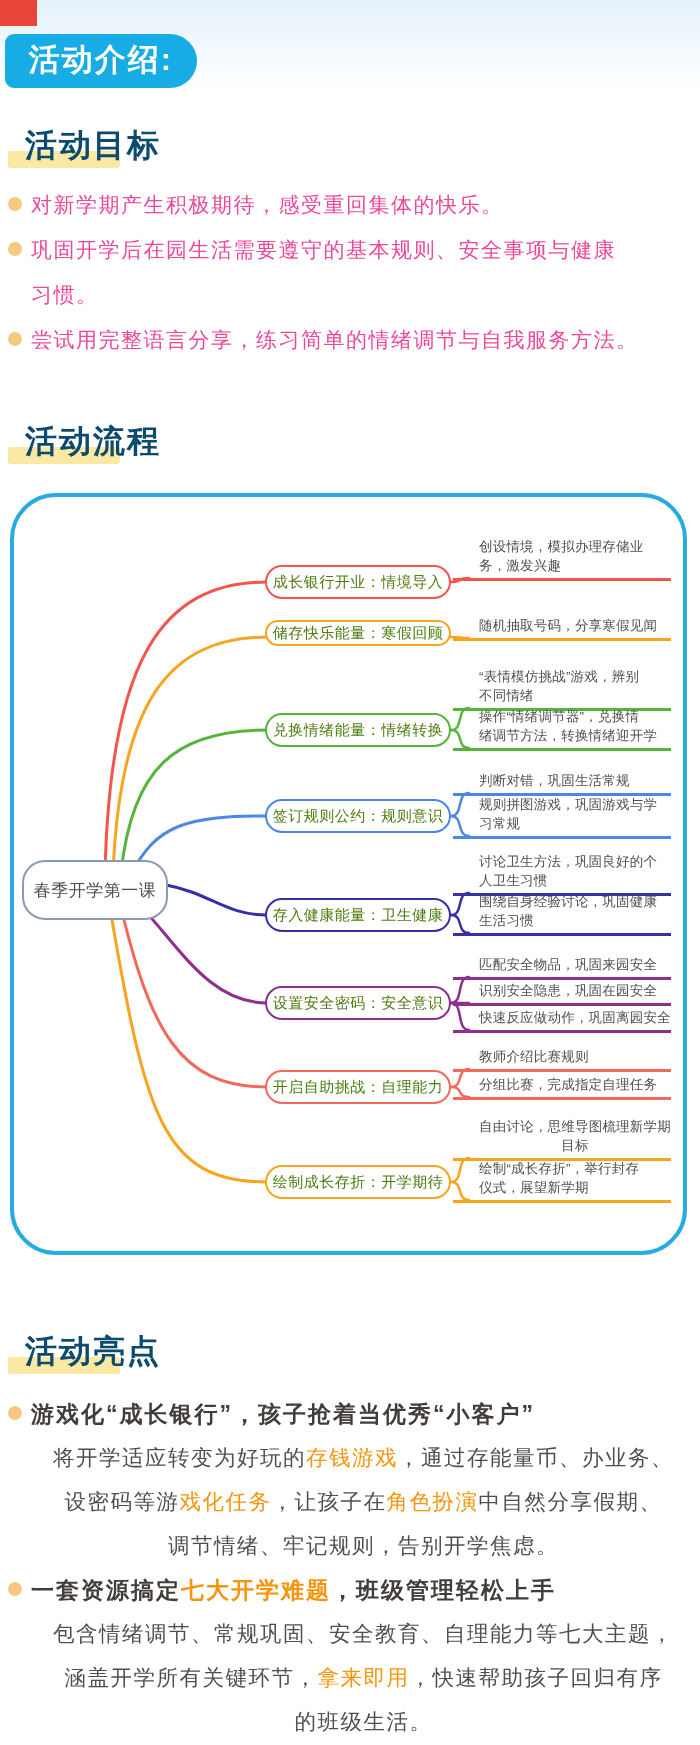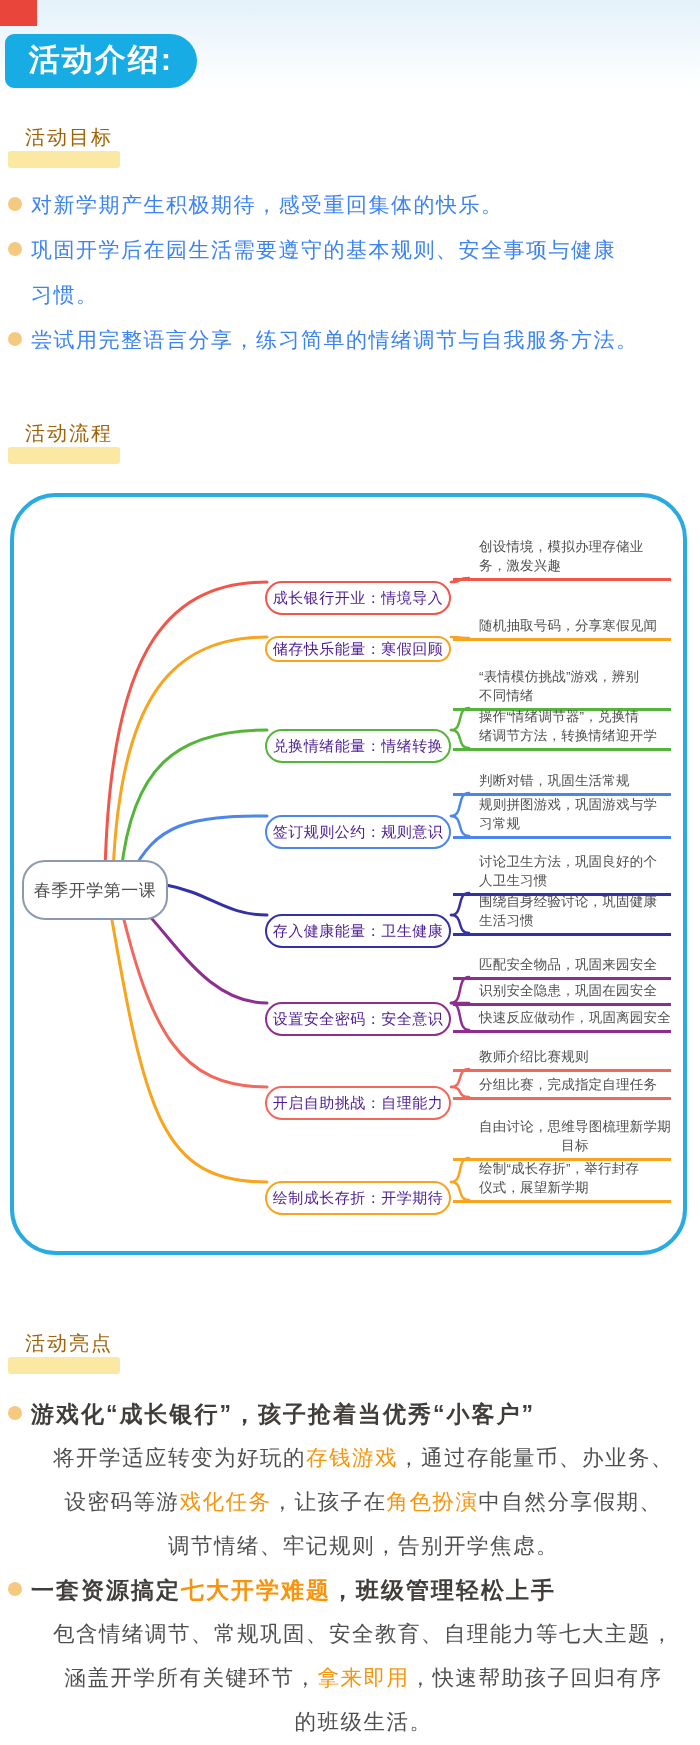--- a/index.html
+++ b/index.html
@@ -14,43 +14,43 @@
   .badge {
     position:absolute; left:5px; top:34px; width:192px; height:54px;
     background:var(--badge-blue, #17ACE4);
     border-radius:10px 30px 30px 10px;
     display:flex; align-items:center; justify-content:center;
     color:#fff; font-size:31px; font-weight:bold; letter-spacing:2px; padding-bottom:2px; box-sizing:border-box;
   }
   .sec { position:absolute; left:8px; }
   .sec .bar { position:absolute; left:0; top:27px; width:112px; height:17px;
     background:var(--highlight-bar, #FBE8A2); border-radius:3px; }
-  .sec .t { position:relative; display:block; font-size:20px; font-weight:normal;
-    color:#a16207; letter-spacing:2px; padding-left:17px; }
+  .sec .t { position:relative; display:block; font-size:32px; font-weight:bold;
+    color:#0c4a6e; letter-spacing:2px; padding-left:17px; }
   .goals { position:absolute; left:8px; top:182px; width:686px; }
   .g-item { display:flex; align-items:flex-start; }
   .dot { width:14px; height:14px; border-radius:50%;
     background:var(--bullet, #F5CA80); margin:15px 9px 0 0; flex:none; }
   .g-item .txt { font-size:21px; line-height:45px; letter-spacing:1.5px;
-    color:#3b82f6; white-space:pre-line; }
+    color:#ec4899; white-space:pre-line; }
   .mindmap {
     position:absolute; left:10px; top:493px; width:669px; height:754px;
     border:4px solid var(--map-border, #29ABE2); border-radius:46px; background:#fff;
   }
   .mm-svg { position:absolute; left:0; top:0; pointer-events:none; }
   .mm-root {
     position:absolute; left:8px; top:363px; width:146px; height:60px;
     background:#fff; border:2px solid #8B9AB0; border-radius:23px;
     display:flex; align-items:center; justify-content:center;
     font-size:17px; color:#4F4F4F; z-index:2; box-sizing:border-box; letter-spacing:0.5px;
   }
   .mm-node {
     position:absolute; background:#fff; border:2.5px solid; border-radius:18px;
     display:flex; align-items:center; justify-content:center;
-    font-size:15px; color:#4c1d95; z-index:2; box-sizing:border-box; letter-spacing:0.5px;margin-top:16px;
+    font-size:15px; color:#4d7c0f; z-index:2; box-sizing:border-box; letter-spacing:0.5px;
   }
   .mm-sub {
     position:absolute; font-size:13.5px; line-height:19px; color:#4F4F4F;
     white-space:pre-line; padding:0 0 3px 26px; border-bottom:3px solid;
     box-sizing:border-box; letter-spacing:0.2px;
   }
   .highlights-item { position:absolute; left:8px; width:688px; }
   .hl-head { display:flex; align-items:flex-start; font-size:23px; font-weight:bold;
     color:#403D3A; line-height:44px; letter-spacing:2px; }
   .hl-head .dot { margin-top:14px; }
@@ -137,21 +137,21 @@
       <div class="mm-sub" style="left: 439px; top: 298px; width: 218px; border-bottom-color: rgb(76, 134, 232);">规则拼图游戏，巩固游戏与学
 习常规</div>
       <div class="mm-node" style="left: 251px; top: 401px; width: 186px; height: 34px; border-color: rgb(52, 48, 166);">存入健康能量：卫生健康</div>
       <div class="mm-sub" style="left: 439px; top: 355px; width: 218px; border-bottom-color: rgb(52, 48, 166);">讨论卫生方法，巩固良好的个
 人卫生习惯</div>
       <div class="mm-sub" style="left: 439px; top: 395px; width: 218px; border-bottom-color: rgb(52, 48, 166);">围绕自身经验讨论，巩固健康
 生活习惯</div>
       <div class="mm-node" style="left: 251px; top: 489px; width: 186px; height: 34px; border-color: rgb(143, 46, 143);">设置安全密码：安全意识</div>
       <div class="mm-sub" style="left: 439px; top: 458px; width: 218px; border-bottom-color: rgb(143, 46, 143);">匹配安全物品，巩固来园安全</div>
       <div class="mm-sub" style="left: 439px; top: 484px; width: 218px; border-bottom-color: rgb(143, 46, 143);">识别安全隐患，巩固在园安全</div>
-      <div class="mm-sub" style="left: 439px; top: 511px; width: 218px; border-bottom-color: rgb(143, 46, 143); text-align: center;">快速反应做动作，巩固离园安全</div>
+      <div class="mm-sub" style="left: 439px; top: 511px; width: 218px; border-bottom-color: rgb(143, 46, 143);">快速反应做动作，巩固离园安全</div>
       <div class="mm-node" style="left: 251px; top: 573px; width: 186px; height: 34px; border-color: rgb(242, 105, 92);">开启自助挑战：自理能力</div>
       <div class="mm-sub" style="left: 439px; top: 550px; width: 218px; border-bottom-color: rgb(242, 105, 92);">教师介绍比赛规则</div>
       <div class="mm-sub" style="left: 439px; top: 578px; width: 218px; border-bottom-color: rgb(242, 105, 92);">分组比赛，完成指定自理任务</div>
       <div class="mm-node" style="left: 251px; top: 668px; width: 186px; height: 34px; border-color: rgb(248, 164, 31);">绘制成长存折：开学期待</div>
       <div class="mm-sub" style="left: 439px; top: 620px; width: 218px; border-bottom-color: rgb(248, 164, 31); text-align: center;">自由讨论，思维导图梳理新学期
 目标</div>
       <div class="mm-sub" style="left: 439px; top: 662px; width: 218px; border-bottom-color: rgb(248, 164, 31);">绘制“成长存折”，举行封存
 仪式，展望新学期</div>
     </div>
 

